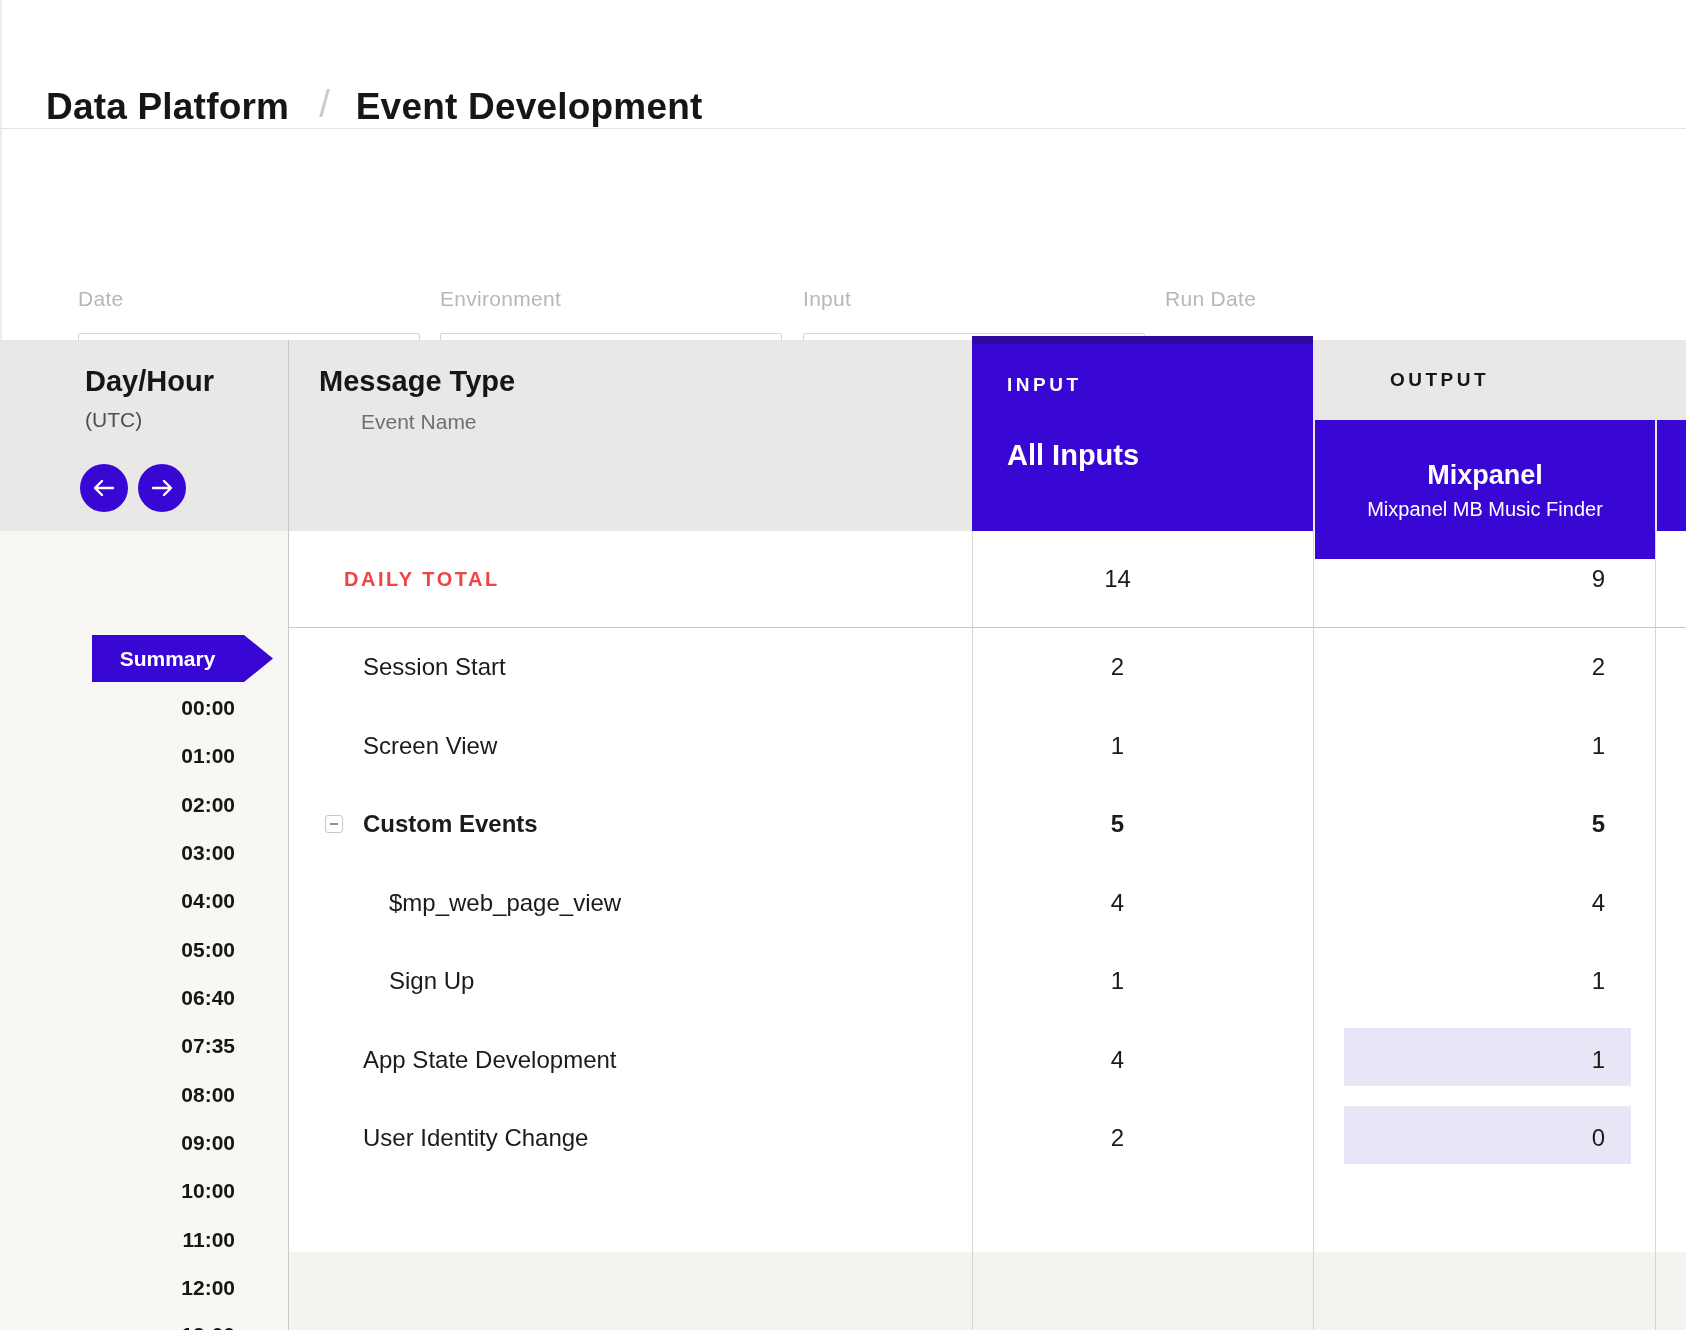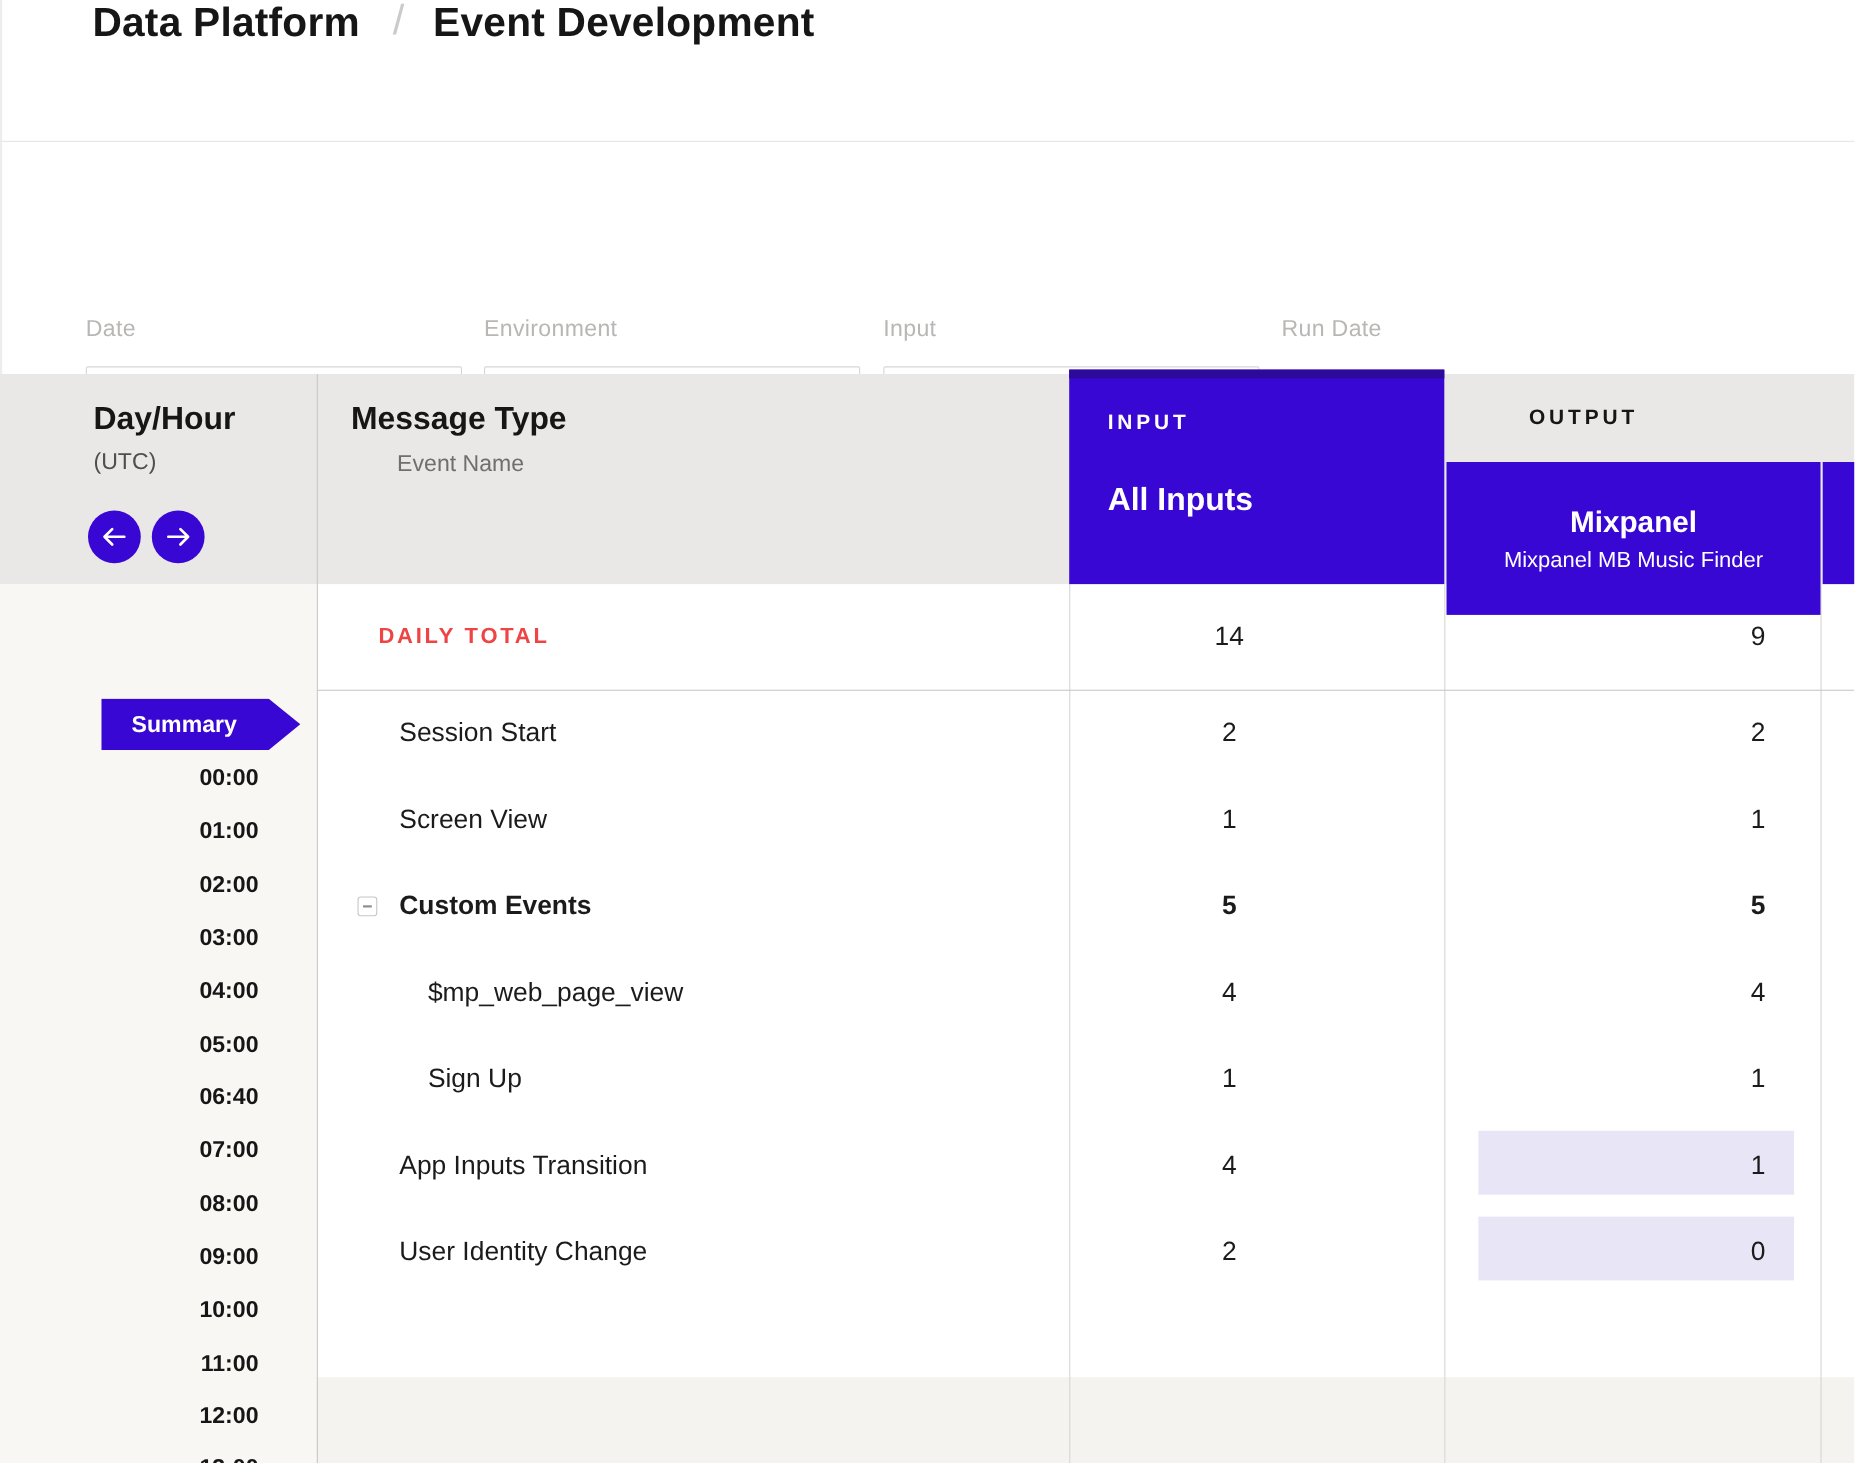--- a/index.html
+++ b/index.html
@@ -4,21 +4,21 @@
 <style>
   * { margin:0; padding:0; box-sizing:border-box; }
   html,body { background:#ffffff; }
   .screen {
     position:relative; width:1686px; height:1330px; overflow:hidden;
     background:#ffffff; font-family:"Liberation Sans", sans-serif; color:#1b1b1b;
   }
 
   
   .topbar { position:absolute; left:0; top:0; width:1686px; height:129px;
-    border-bottom:1px solid #e3e3e3; display:flex; align-items:flex-start; padding-left:82px;
+    border-bottom:1px solid #e3e3e3; display:flex; align-items:flex-end; padding-left:44px;
     border-left:2px solid #ededed; background:#fff; }
   .crumb-parent { font-size:37px; font-weight:600; color:#161616; letter-spacing:.2px; }
   .crumb-sep { font-size:38px; font-weight:300; color:#cbcbcb; margin:0 26px 0 30px; transform:translateY(-2px); }
   .crumb-current { font-size:37px; font-weight:600; color:#161616; letter-spacing:.2px; }
 
   
   .filters { position:absolute; left:0; top:129px; width:1686px; height:211px; background:#fff; border-left:2px solid #ededed; }
   .f-label { position:absolute; top:158px; font-size:21px; color:#b8b7b5; letter-spacing:.3px; }
   .select-box { position:absolute; top:204px; height:57px; width:342px; background:#fff;
     border:1px solid #d6d6d6; border-radius:2px; display:flex; align-items:center; cursor:pointer; }
@@ -202,21 +202,21 @@
     <div class="oval">4</div>
   </div>
 
   <div class="trow" style="top:941px; height:79px;">
     <div class="rlabel" style="left:101px;">Sign Up</div>
     <div class="ival">1</div>
     <div class="oval">1</div>
   </div>
 
   <div class="trow" style="top:1020px; height:79px;">
-    <div class="rlabel" style="left:75px;">App Inputs Transition</div>
+    <div class="rlabel" style="left:75px;">App State Development</div>
     <div class="ival">4</div>
     <div class="hl"></div>
     <div class="oval">1</div>
   </div>
 
   <div class="trow" style="top:1098px; height:79px;">
     <div class="rlabel" style="left:75px;">User Identity Change</div>
     <div class="ival">2</div>
     <div class="hl"></div>
     <div class="oval">0</div>
@@ -225,21 +225,21 @@
   <div class="summary-badge">
     <span>Summary</span>
   </div>
   <div class="hour" style="top:695px;">00:00</div>
   <div class="hour" style="top:743px;">01:00</div>
   <div class="hour" style="top:792px;">02:00</div>
   <div class="hour" style="top:840px;">03:00</div>
   <div class="hour" style="top:888px;">04:00</div>
   <div class="hour" style="top:937px;">05:00</div>
   <div class="hour" style="top:985px;">06:40</div>
-  <div class="hour" style="top:1033px;">07:00</div>
+  <div class="hour" style="top:1033px;">07:35</div>
   <div class="hour" style="top:1082px;">08:00</div>
   <div class="hour" style="top:1130px;">09:00</div>
   <div class="hour" style="top:1178px;">10:00</div>
   <div class="hour" style="top:1227px;">11:00</div>
   <div class="hour" style="top:1275px;">12:00</div>
   <div class="hour" style="top:1322px;">13:00</div>
 
 </div>
 
 </body></html>

